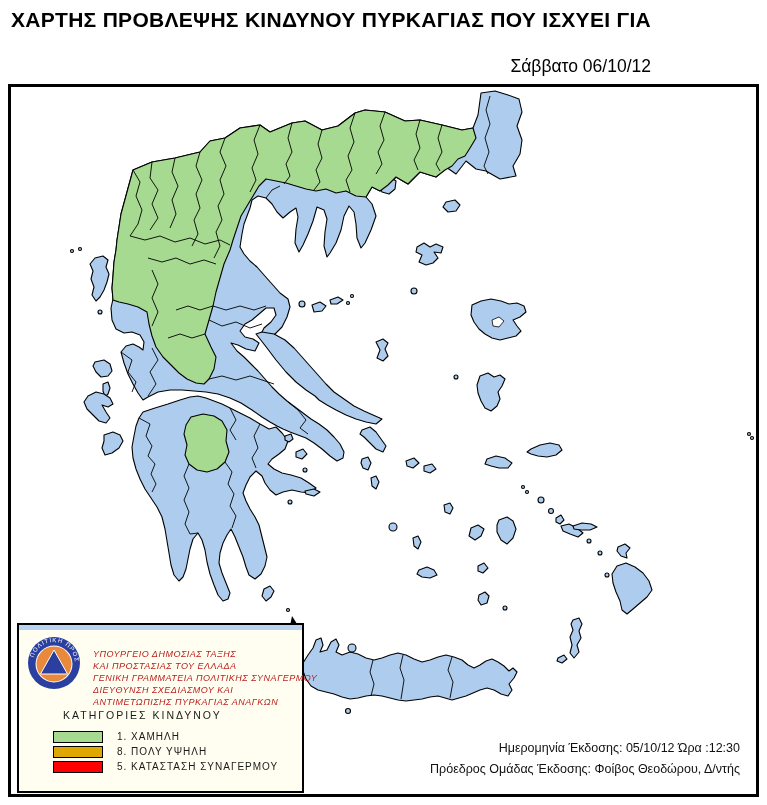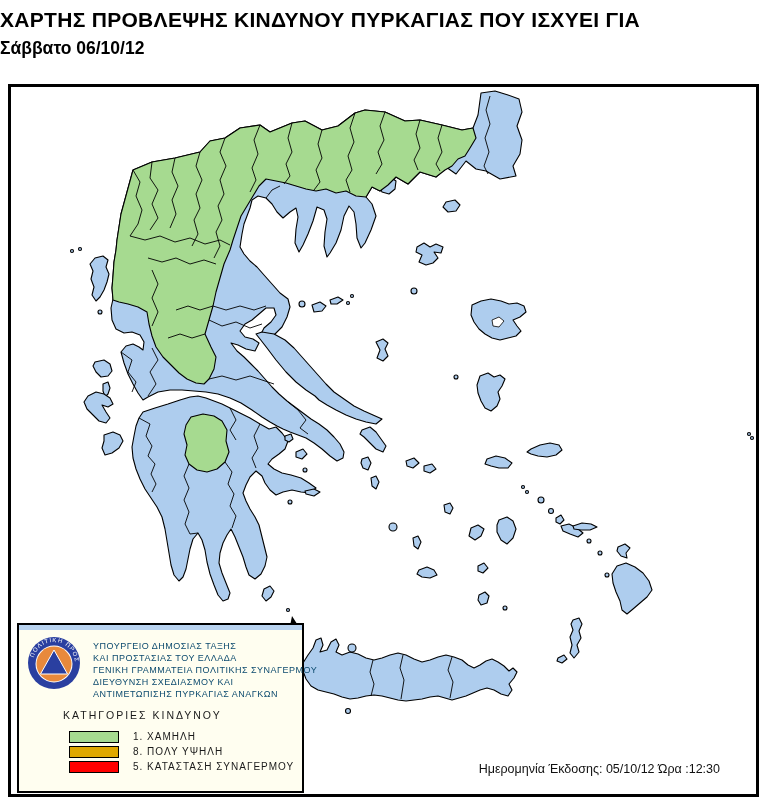--- a/index.html
+++ b/index.html
@@ -1,35 +1,35 @@
 <!DOCTYPE html>
 <html><head>
 <meta charset="utf-8">
 <style>
   html,body{margin:0;padding:0;background:#fff;}
   body{width:767px;height:805px;position:relative;font-family:"Liberation Sans","DejaVu Sans",sans-serif;overflow:hidden;}
-  .title-block{position:absolute;left:0;top:8px;width:651px;text-align:left;color:#000;}
+  .title-block{position:absolute;left:0;top:8px;width:651px;text-align:right;color:#000;}
   .title-line1{font-size:21px;font-weight:bold;letter-spacing:.3px;white-space:nowrap;}
-  .title-line2{font-size:17.5px;font-weight:bold;margin-top:6px;}
+  .title-line2{font-size:17.5px;font-weight:normal;margin-top:24px;}
   .map-frame{position:absolute;left:8px;top:84px;width:751px;height:713px;border:3px solid #000;box-sizing:border-box;background:#fff;}
   .map-svg{position:absolute;left:0;top:0;width:745px;height:707px;}
   
   .legend{position:absolute;left:6px;top:536px;width:287px;height:170px;background:#fffef0;border:2px solid #000;box-sizing:border-box;}
   .legend-topstrip{height:5px;background:#b9d3f0;width:100%;}
   .legend-inner{position:relative;padding:4px 6px 0 6px;}
   .legend-logo{position:absolute;left:8px;top:6px;}
-  .agency{margin-left:68px;margin-top:6px;color:#0c4a6e;}
+  .agency{margin-left:68px;margin-top:14px;color:#b91c1c;font-style:italic;}
   .agency div{font-size:9px;letter-spacing:.5px;line-height:12px;white-space:nowrap;}
-  .cat-heading{margin-left:38px;margin-top:9px;font-size:10.5px;letter-spacing:2px;color:#1a1a1a;white-space:nowrap;}
-  .cat-rows{margin-left:44px;margin-top:8px;}
+  .cat-heading{margin-left:38px;margin-top:1px;font-size:10.5px;letter-spacing:2px;color:#1a1a1a;white-space:nowrap;}
+  .cat-rows{margin-left:28px;margin-top:8px;}
   .cat-row{display:flex;align-items:center;height:15px;}
   .swatch{width:48px;height:10px;border:1px solid #000;margin-right:14px;flex:0 0 auto;}
   .cat-label{font-size:10px;letter-spacing:1px;color:#1a1a1a;white-space:nowrap;}
   
-  .footer{position:absolute;right:36px;bottom:14px;text-align:right;color:#111;}
+  .footer{position:absolute;right:16px;bottom:14px;text-align:right;color:#111;}
   .footer div{font-size:12.5px;line-height:21px;white-space:nowrap;}
 </style>
 </head>
 <body>
 
 <div class="title-block">
   <div class="title-line1">ΧΑΡΤΗΣ ΠΡΟΒΛΕΨΗΣ ΚΙΝΔΥΝΟΥ ΠΥΡΚΑΓΙΑΣ ΠΟΥ ΙΣΧΥΕΙ ΓΙΑ</div>
   <div class="title-line2">Σάββατο 06/10/12</div>
 </div>
 
@@ -200,14 +200,15 @@
           <div class="swatch" style="background-color: rgb(255, 0, 0);"></div>
           <div class="cat-label">5. ΚΑΤΑΣΤΑΣΗ ΣΥΝΑΓΕΡΜΟΥ</div>
         </div>
       </div>
 
     </div>
   </div>
 
   <div class="footer">
     <div>Ημερομηνία Έκδοσης: 05/10/12  Ώρα :12:30</div>
+    <div>Πρόεδρος Ομάδας Έκδοσης: Φοίβος Θεοδώρου, Δ/ντής</div>
   </div>
 </div>
 
 </body></html>

